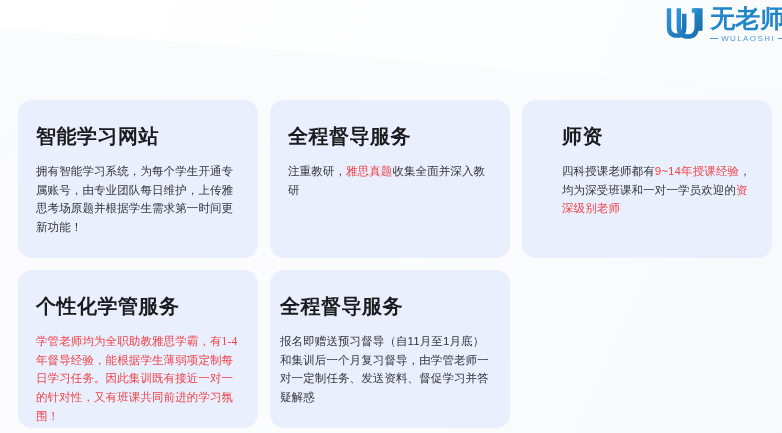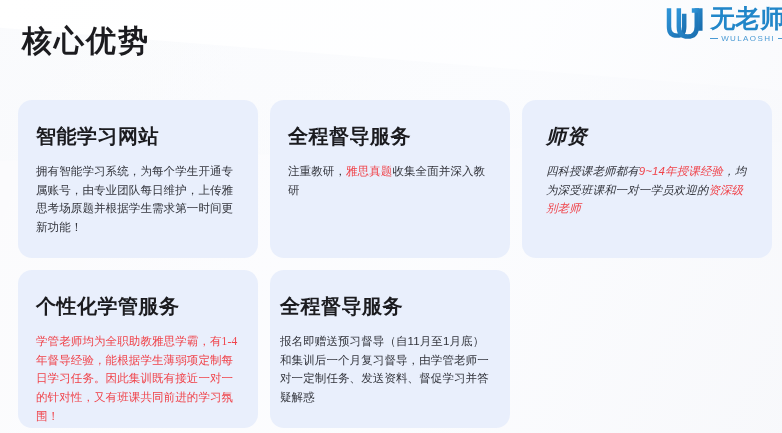--- a/index.html
+++ b/index.html
@@ -153,39 +153,37 @@
     letter-spacing: 0.1px;
   }
   .card-body .hl {
     color: #f0434a;
   }
   .card-body.all-red {
     color: #f0434a;
     font-family: Liberation Serif, serif;
   }
   .card-3 {
-    padding-left: 24px;
-    font-style: italic;
+    padding-left: 40px;
   }
   .card-6 {
     padding-left: 10px;
   }
 </style>
 </head>
 <body>
 
 <div id="slide">
 
   <div class="bg-layer"></div>
   <div class="bg-diag-1"></div>
   <div class="bg-diag-2"></div>
   <div class="bg-diag-3"></div>
   <div class="bg-wash"></div>
 
-  <div class="slide-title">核心优势</div>
 
   <div class="logo">
     <svg class="logo-mark" viewBox="0 0 44 38">
       <defs>
         <linearGradient id="lg1" x1="0" y1="0" x2="1" y2="1">
           <stop offset="0%" stop-color="#2e93d6"></stop>
           <stop offset="100%" stop-color="#1a6fb0"></stop>
         </linearGradient>
       </defs>
       <path d="M3 4 L3 22 Q3 32 12 32 Q20 32 20 22 L20 10" fill="none" stroke="url(#lg1)" stroke-width="5" stroke-linecap="square"></path>

